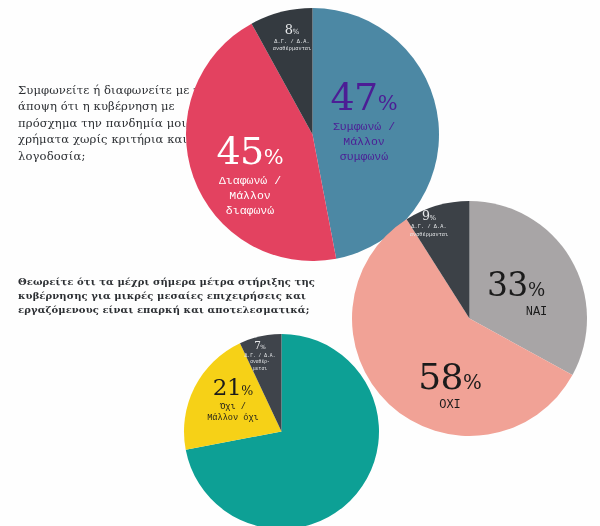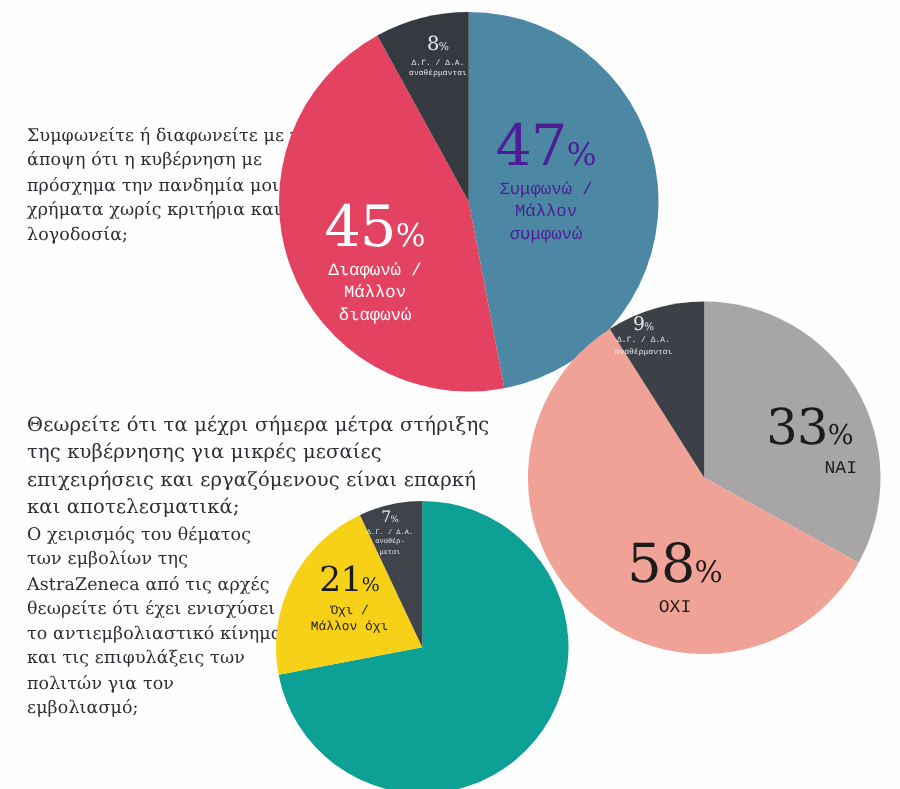--- a/index.html
+++ b/index.html
@@ -29,21 +29,22 @@
   #question-1 {
     left: 18px;
     top: 82px;
     width: 200px;
     font-size: 11.6px;
   }
   #question-2 {
     left: 18px;
     top: 275px;
     width: 320px;
-    font-size: 13px;
+    font-size: 10px;
+    font-weight: bold;
   }
   #question-3 {
     left: 18px;
     top: 348px;
     width: 175px;
     font-size: 11.6px;
   }
 
   
   .pie-chart {
@@ -118,21 +119,20 @@
     left: 264px; top: 23px; width: 56px;
     color: #e6e8ea;
   }
   #label-p1-dk .pct { font-size: 13px; }
   #label-p1-dk .sub { font-size: 5.2px; letter-spacing: 0.1px; }
 
   
   #label-p2-yes {
     left: 470px; top: 267px; width: 92px;
     color: #1b1b1b;
-    padding-left: 24px;
   }
   #label-p2-yes .pct { font-size: 33px; }
   #label-p2-yes .sub { font-size: 12px; margin-left: 41px; }
 
   #label-p2-no {
     left: 398px; top: 357px; width: 104px;
     color: #1b1b1b;
   }
   #label-p2-no .pct { font-size: 36px; }
   #label-p2-no .sub { font-size: 12px; }
@@ -168,21 +168,20 @@
 </style>
 </head>
 <body>
 
 <div id="infographic">
 
   <div class="question" id="question-1">Συμφωνείτε ή διαφωνείτε με την άποψη ότι η κυβέρνηση με πρόσχημα την πανδημία μοιράζει χρήματα χωρίς κριτήρια και λογοδοσία;</div>
 
   <div class="question" id="question-2">Θεωρείτε ότι τα μέχρι σήμερα μέτρα στήριξης της κυβέρνησης για μικρές μεσαίες επιχειρήσεις και εργαζόμενους είναι επαρκή και αποτελεσματικά;</div>
 
-  <div class="question" id="question-3">Ο χειρισμός του θέματος των εμβολίων της AstraZeneca από τις αρχές θεωρείτε ότι έχει ενισχύσει το αντιεμβολιαστικό κίνημα και τις επιφυλάξεις των πολιτών για τον εμβολιασμό;</div>
 
   <div class="pie-chart" id="pie-chart-1">
     <svg class="pie-svg" viewBox="0 0 200 200">
       <g>
           <path d="M 100 100 L 100.000 0.000 A 100 100 0 0 1 118.738 198.229 Z" fill="#4c88a4"></path>
           <path d="M 100 100 L 118.738 198.229 A 100 100 0 0 1 51.825 12.369 Z" fill="#e34260"></path>
           <path d="M 100 100 L 51.825 12.369 A 100 100 0 0 1 100.000 0.000 Z" fill="#343a40"></path>
         </g>
     </svg>
   </div>

